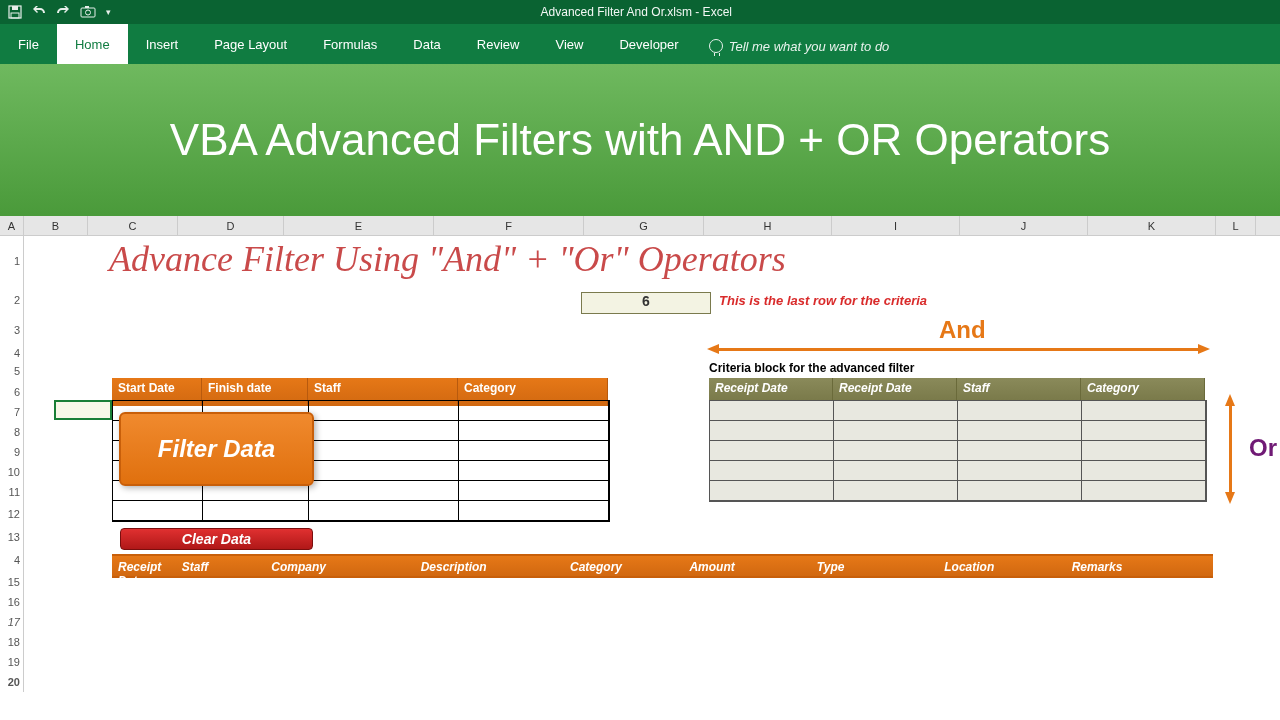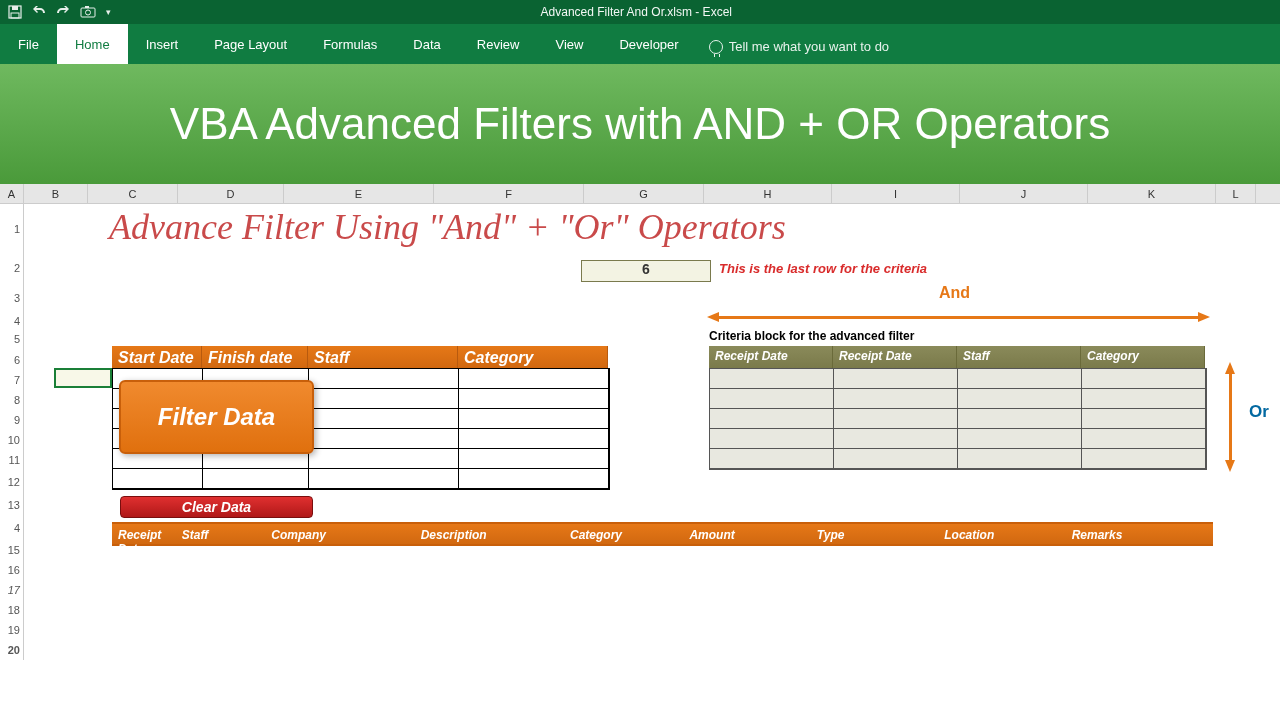--- a/index.html
+++ b/index.html
@@ -3,52 +3,52 @@
 <meta charset="utf-8">
 <style>
 *{margin:0;padding:0;box-sizing:border-box;font-family:'Segoe UI',Tahoma,sans-serif}
 body{width:1280px;height:720px;overflow:hidden;background:#fff}
 .qat{height:24px;background:#0a6332;display:flex;align-items:center;padding:0 8px;color:#fff;font-size:11px}
 .qat .ico{margin-right:10px;opacity:.9;display:flex;align-items:center}
 .qat .title{flex:1;text-align:center;font-size:12px;opacity:.95}
 .ribbon{height:40px;background:#107c41;display:flex;align-items:flex-end;color:#fff;font-size:13px}
 .ribbon .tab{padding:10px 18px;height:100%;display:flex;align-items:center;cursor:pointer}
 .ribbon .tab.active{background:#fff;color:#107c41}
-.ribbon .tell{display:flex;align-items:flex-end;padding:10px 12px;opacity:.9}
+.ribbon .tell{display:flex;align-items:flex-start;padding:10px 12px;font-style:italic;opacity:.9}
 .ribbon .bulb{width:14px;height:14px;border:1.5px solid #fff;border-radius:50%;margin-right:6px;position:relative}
 .ribbon .bulb:after{content:'';position:absolute;bottom:-4px;left:4px;width:4px;height:3px;border-left:1.5px solid #fff;border-right:1.5px solid #fff}
-.banner{height:120px;background:linear-gradient(#6fb95f,#4a9a3a);display:flex;align-items:center;justify-content:center;color:#fff;font-size:44px;font-weight:300}
+.banner{height:152px;background:linear-gradient(#6fb95f,#4a9a3a);display:flex;align-items:center;justify-content:center;color:#fff;font-size:44px;font-weight:300}
 .sheet{position:relative;height:520px;background:#fff}
 .colhdr{height:20px;display:flex;background:#e6e6e6;border-bottom:1px solid #ccc;font-size:11px;color:#333}
 .colhdr div{border-right:1px solid #ccc;display:flex;align-items:center;justify-content:center}
 .rowhdrs{position:absolute;left:0;top:20px;width:24px}
 .rowhdrs div{font-size:11px;color:#555;text-align:center;border-right:1px solid #ccc;display:flex;align-items:center;justify-content:flex-end;padding-right:3px}
 .canvas{position:absolute;left:24px;top:20px;right:0;bottom:0}
 .pagetitle{position:absolute;left:85px;top:2px;font-family:'Comic Sans MS',cursive;font-size:36px;color:#c94a4a;font-style:italic}
 .critcount{position:absolute;left:557px;top:56px;width:130px;height:22px;background:#f3f3e3;border:1.5px solid #7a7a4d;text-align:center;font-size:14px;font-weight:bold;color:#333}
 .critnote{position:absolute;left:695px;top:57px;font-size:13px;font-weight:bold;font-style:italic;color:#d92b2b}
-.andlabel{position:absolute;left:915px;top:80px;font-size:16px;font-weight:bold;color:#e67817}
+.andlabel{position:absolute;left:915px;top:80px;font-size:24px;font-weight:bold;color:#e67817}
 .andarrow{position:absolute;left:683px;top:108px;width:503px;height:10px}
 .andarrow .line{position:absolute;left:10px;right:10px;top:4px;height:3px;background:#e67817}
 .andarrow .al{position:absolute;left:0;top:0;border-top:5px solid transparent;border-bottom:5px solid transparent;border-right:12px solid #e67817}
 .andarrow .ar{position:absolute;right:0;top:0;border-top:5px solid transparent;border-bottom:5px solid transparent;border-left:12px solid #e67817}
 .critlabel{position:absolute;left:685px;top:125px;font-size:12px;font-weight:bold}
-.inputhdr{position:absolute;left:88px;top:142px;display:flex;height:22px;background:linear-gradient(#e67817,#d16810);color:#fff;font-size:16px;font-style:italic;font-weight:bold}
+.inputhdr{position:absolute;left:88px;top:142px;display:flex;height:28px;background:linear-gradient(#e67817,#d16810);color:#fff;font-size:12px;font-weight:bold}
 .inputhdr div{border-right:1px solid #b85a0e;padding:3px 6px}
 .inputgrid{position:absolute;left:88px;top:164px;border:1px solid #000}
 .inputgrid .row{display:flex;height:20px}
 .inputgrid .row div{border-right:1px solid #000;border-bottom:1px solid #000}
 .filterbtn{position:absolute;left:95px;top:176px;width:195px;height:74px;background:linear-gradient(#f08a2e,#e0700e);border:2px solid #c85f0a;border-radius:6px;color:#fff;font-size:24px;font-style:italic;font-weight:bold;display:flex;align-items:center;justify-content:center;box-shadow:2px 2px 6px rgba(0,0,0,.3);cursor:pointer}
 .clearbtn{position:absolute;left:96px;top:292px;width:193px;height:22px;background:linear-gradient(#e03030,#b01818);border:1px solid #7a0e0e;border-radius:4px;color:#fff;font-size:14px;font-style:italic;font-weight:bold;display:flex;align-items:center;justify-content:center;cursor:pointer}
 .crithdr{position:absolute;left:685px;top:142px;display:flex;height:22px;background:linear-gradient(#8a8a5a,#7a7a4a);color:#fff;font-size:12px;font-style:italic;font-weight:bold}
 .crithdr div{border-right:1px solid #6a6a3a;padding:3px 6px}
 .critgrid{position:absolute;left:685px;top:164px;border:1px solid #555}
 .critgrid .row{display:flex;height:20px}
 .critgrid .row div{background:#e8e8e0;border-right:1px solid #555;border-bottom:1px solid #555}
-.orlabel{position:absolute;left:1225px;top:198px;font-size:17px;font-weight:bold;color:#0369a1}
+.orlabel{position:absolute;left:1225px;top:198px;font-size:24px;font-weight:bold;color:#701a75}
 .orarrow{position:absolute;left:1201px;top:158px;width:10px;height:110px}
 .orarrow .line{position:absolute;top:10px;bottom:10px;left:4px;width:3px;background:#e67817}
 .orarrow .at{position:absolute;top:0;left:0;border-left:5px solid transparent;border-right:5px solid transparent;border-bottom:12px solid #e67817}
 .orarrow .ab{position:absolute;bottom:0;left:0;border-left:5px solid transparent;border-right:5px solid transparent;border-top:12px solid #e67817}
 .outhdr{position:absolute;left:88px;top:318px;right:67px;height:24px;background:linear-gradient(#e67817,#d16810);border-top:2px solid #c85f0a;border-bottom:2px solid #c85f0a;display:flex;color:#fff;font-size:12px;font-style:italic;font-weight:bold}
 .outhdr div{padding:4px 6px}
 .selbox{position:absolute;left:30px;top:164px;width:58px;height:20px;background:#f8f8e8;border:2px solid #1a7f37;pointer-events:none}
 </style>
 </head>
 <body>

